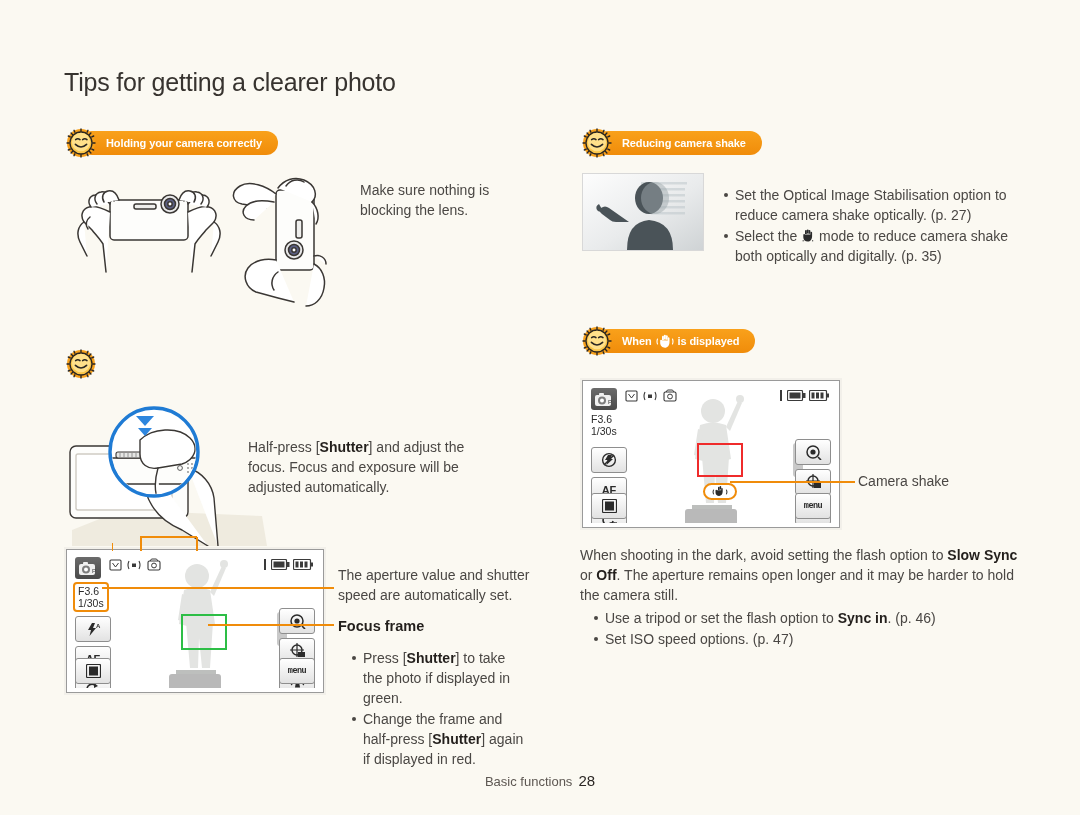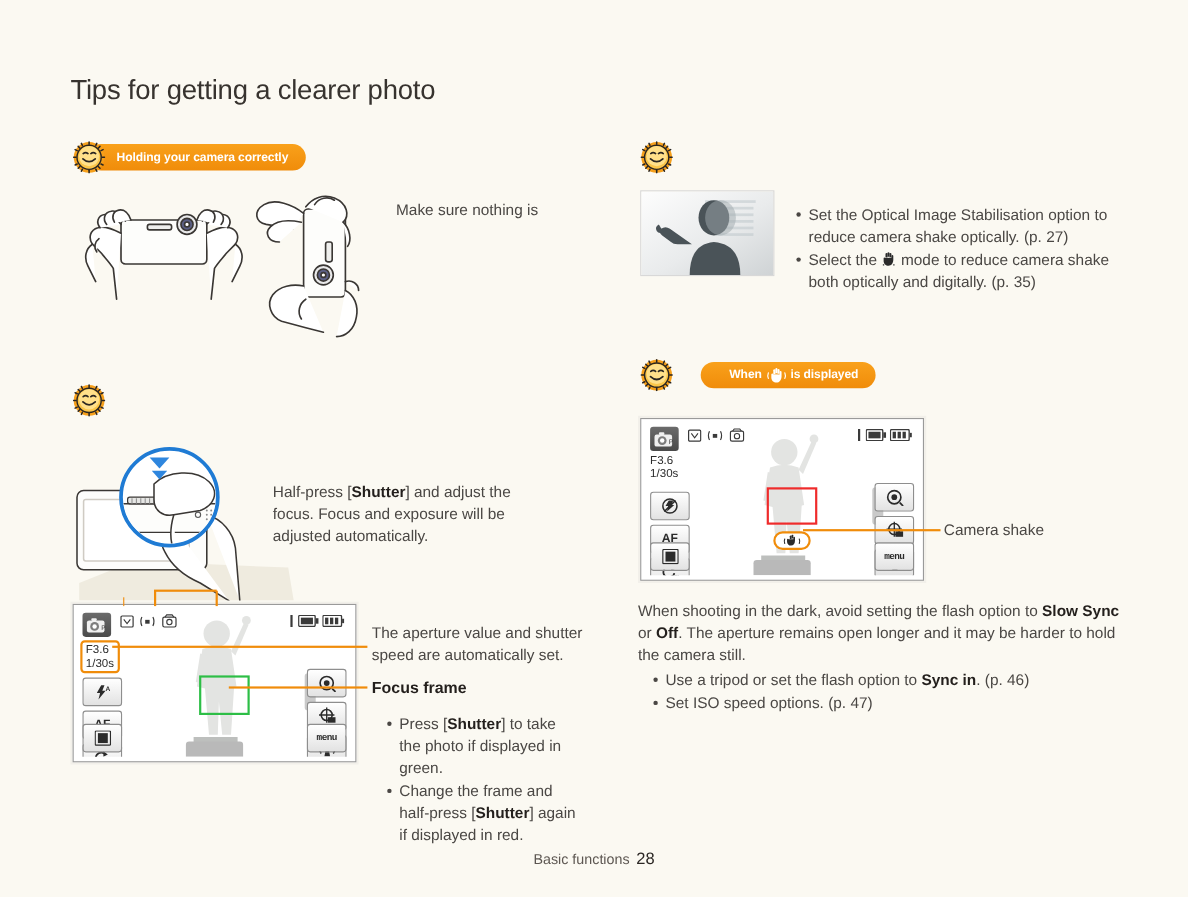--- a/index.html
+++ b/index.html
@@ -196,20 +196,21 @@
         <path d="M48 92 C38 90 26 92 20 100 C14 108 18 120 28 124 L50 130 L66 134"></path>
         <path d="M86 96 C94 100 98 110 96 120 C94 132 86 138 78 138"></path>
         <path d="M50 104 C44 108 42 116 46 122"></path>
         <path d="M86 88 C92 86 98 90 98 96"></path>
       </g>
     </svg>
   </div>
 
   <div class="ptext" style="left:360px; top:180px; width:190px;">
     <div>Make sure nothing is</div>
+    <div>blocking the lens.</div>
   </div>
 
   <div class="pill-wrap" style="left:66px; top:349px;">
     <span class="sun-icon">
       <svg viewBox="0 0 30 30" width="30" height="30">
         <circle cx="15" cy="15" r="14" fill="#F6A01B"></circle>
         <g stroke="#2a2622" stroke-width="1.4" stroke-linecap="round">
           <path d="M15 1 L15 3.2"></path>
             <path d="M15 26.8 L15 29"></path>
           <path d="M1 15 L3.2 15"></path>
@@ -481,20 +482,21 @@
           <path d="M2.3 22 L4.2 21.1"></path>
             <path d="M25.8 8.9 L27.7 8"></path>
         </g>
         <circle cx="15" cy="15" r="11" fill="#FBC64A" stroke="#2a2622" stroke-width="1.3"></circle>
         <circle cx="15" cy="14" r="9.2" fill="#FFE08A"></circle>
         <path d="M9.6 11.6 q2.2 -1.8 4.4 0" stroke="#2a2622" stroke-width="1.5" fill="none" stroke-linecap="round"></path>
         <path d="M16.6 11.6 q2.2 -1.8 4.4 0" stroke="#2a2622" stroke-width="1.5" fill="none" stroke-linecap="round"></path>
         <path d="M9.4 16.4 q5.6 5.2 11.2 0" stroke="#2a2622" stroke-width="1.6" fill="none" stroke-linecap="round"></path>
       </svg>
     </span>
+    <span class="pill">Reducing camera shake</span>
   </div>
 
   <div class="blurphoto" style="left:582px; top:173px; width:122px; height:78px;">
     <svg width="120" height="76" viewBox="0 0 120 76">
       <defs>
         <linearGradient id="bgg" x1="0" y1="0" x2="1" y2="1">
           <stop offset="0%" stop-color="#fdfdfd"></stop>
             <stop offset="55%" stop-color="#e9ebec"></stop>
             <stop offset="100%" stop-color="#cfd3d5"></stop>
         </linearGradient>
@@ -537,21 +539,21 @@
               <g stroke="#2b2b2b" stroke-width="1" fill="none">
                 <path d="M1.6 11.8 h1.2"></path>
                 <path d="M11 11.8 h1.2"></path>
               </g>
             </svg>
         </span><span> mode to reduce camera shake both optically and digitally. (p. 35)</span>
       </li>
     </ul>
   </div>
 
-  <div class="pill-wrap" style="left:582px; top:326px;gap:41px;">
+  <div class="pill-wrap" style="left:582px; top:326px;">
     <span class="sun-icon">
       <svg viewBox="0 0 30 30" width="30" height="30">
         <circle cx="15" cy="15" r="14" fill="#F6A01B"></circle>
         <g stroke="#2a2622" stroke-width="1.4" stroke-linecap="round">
           <path d="M15 1 L15 3.2"></path>
             <path d="M15 26.8 L15 29"></path>
           <path d="M1 15 L3.2 15"></path>
             <path d="M26.8 15 L29 15"></path>
           <path d="M5.1 5.1 L6.7 6.7"></path>
             <path d="M23.3 23.3 L24.9 24.9"></path>

